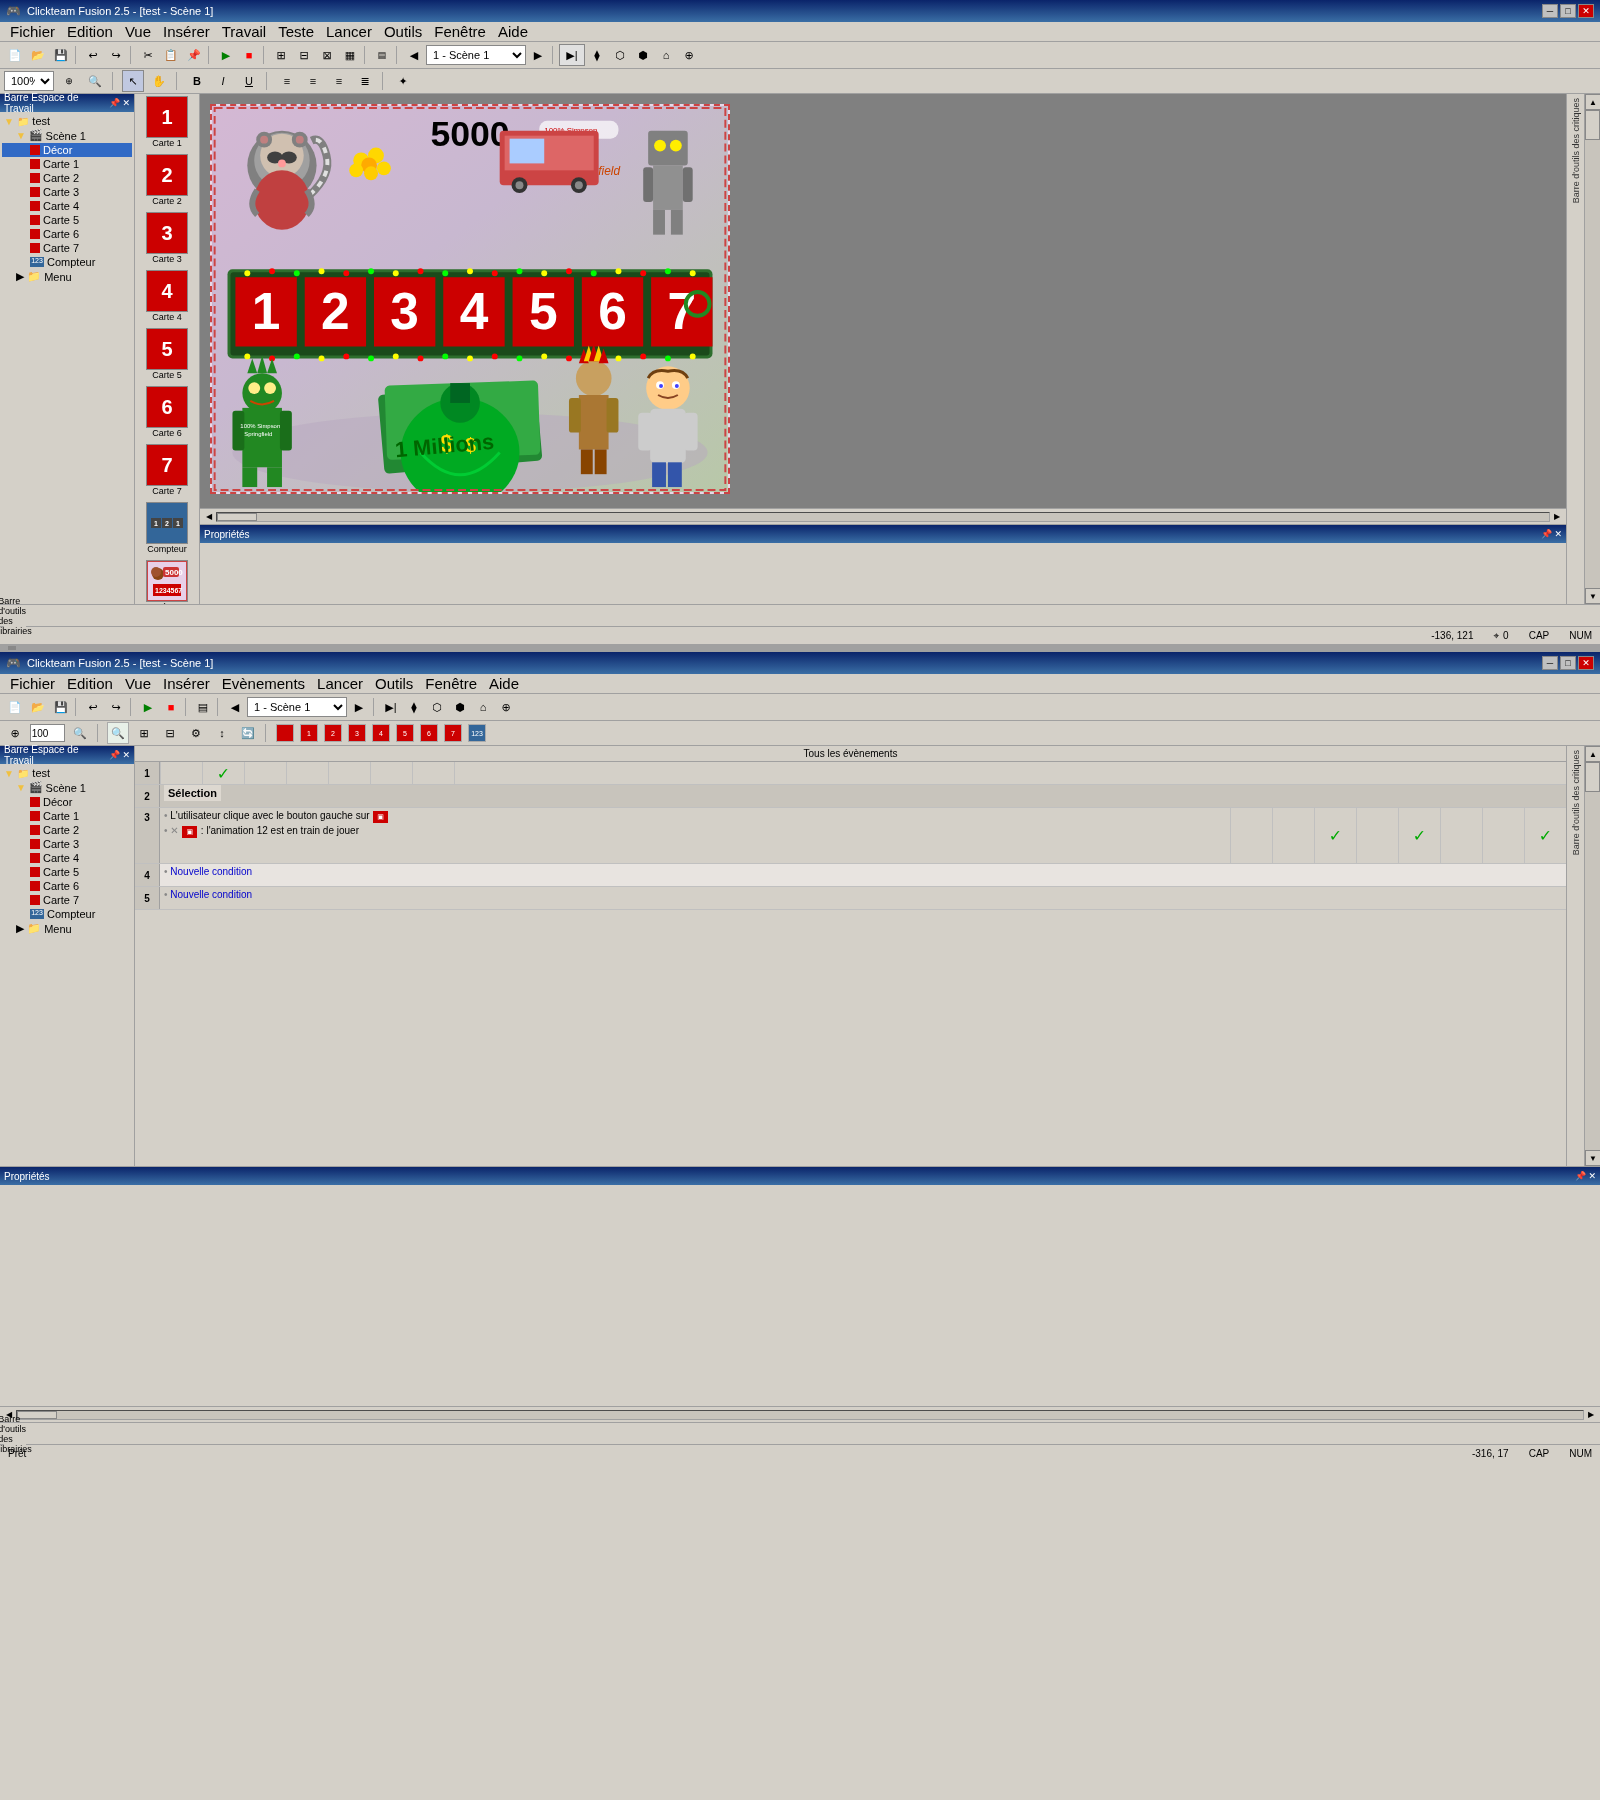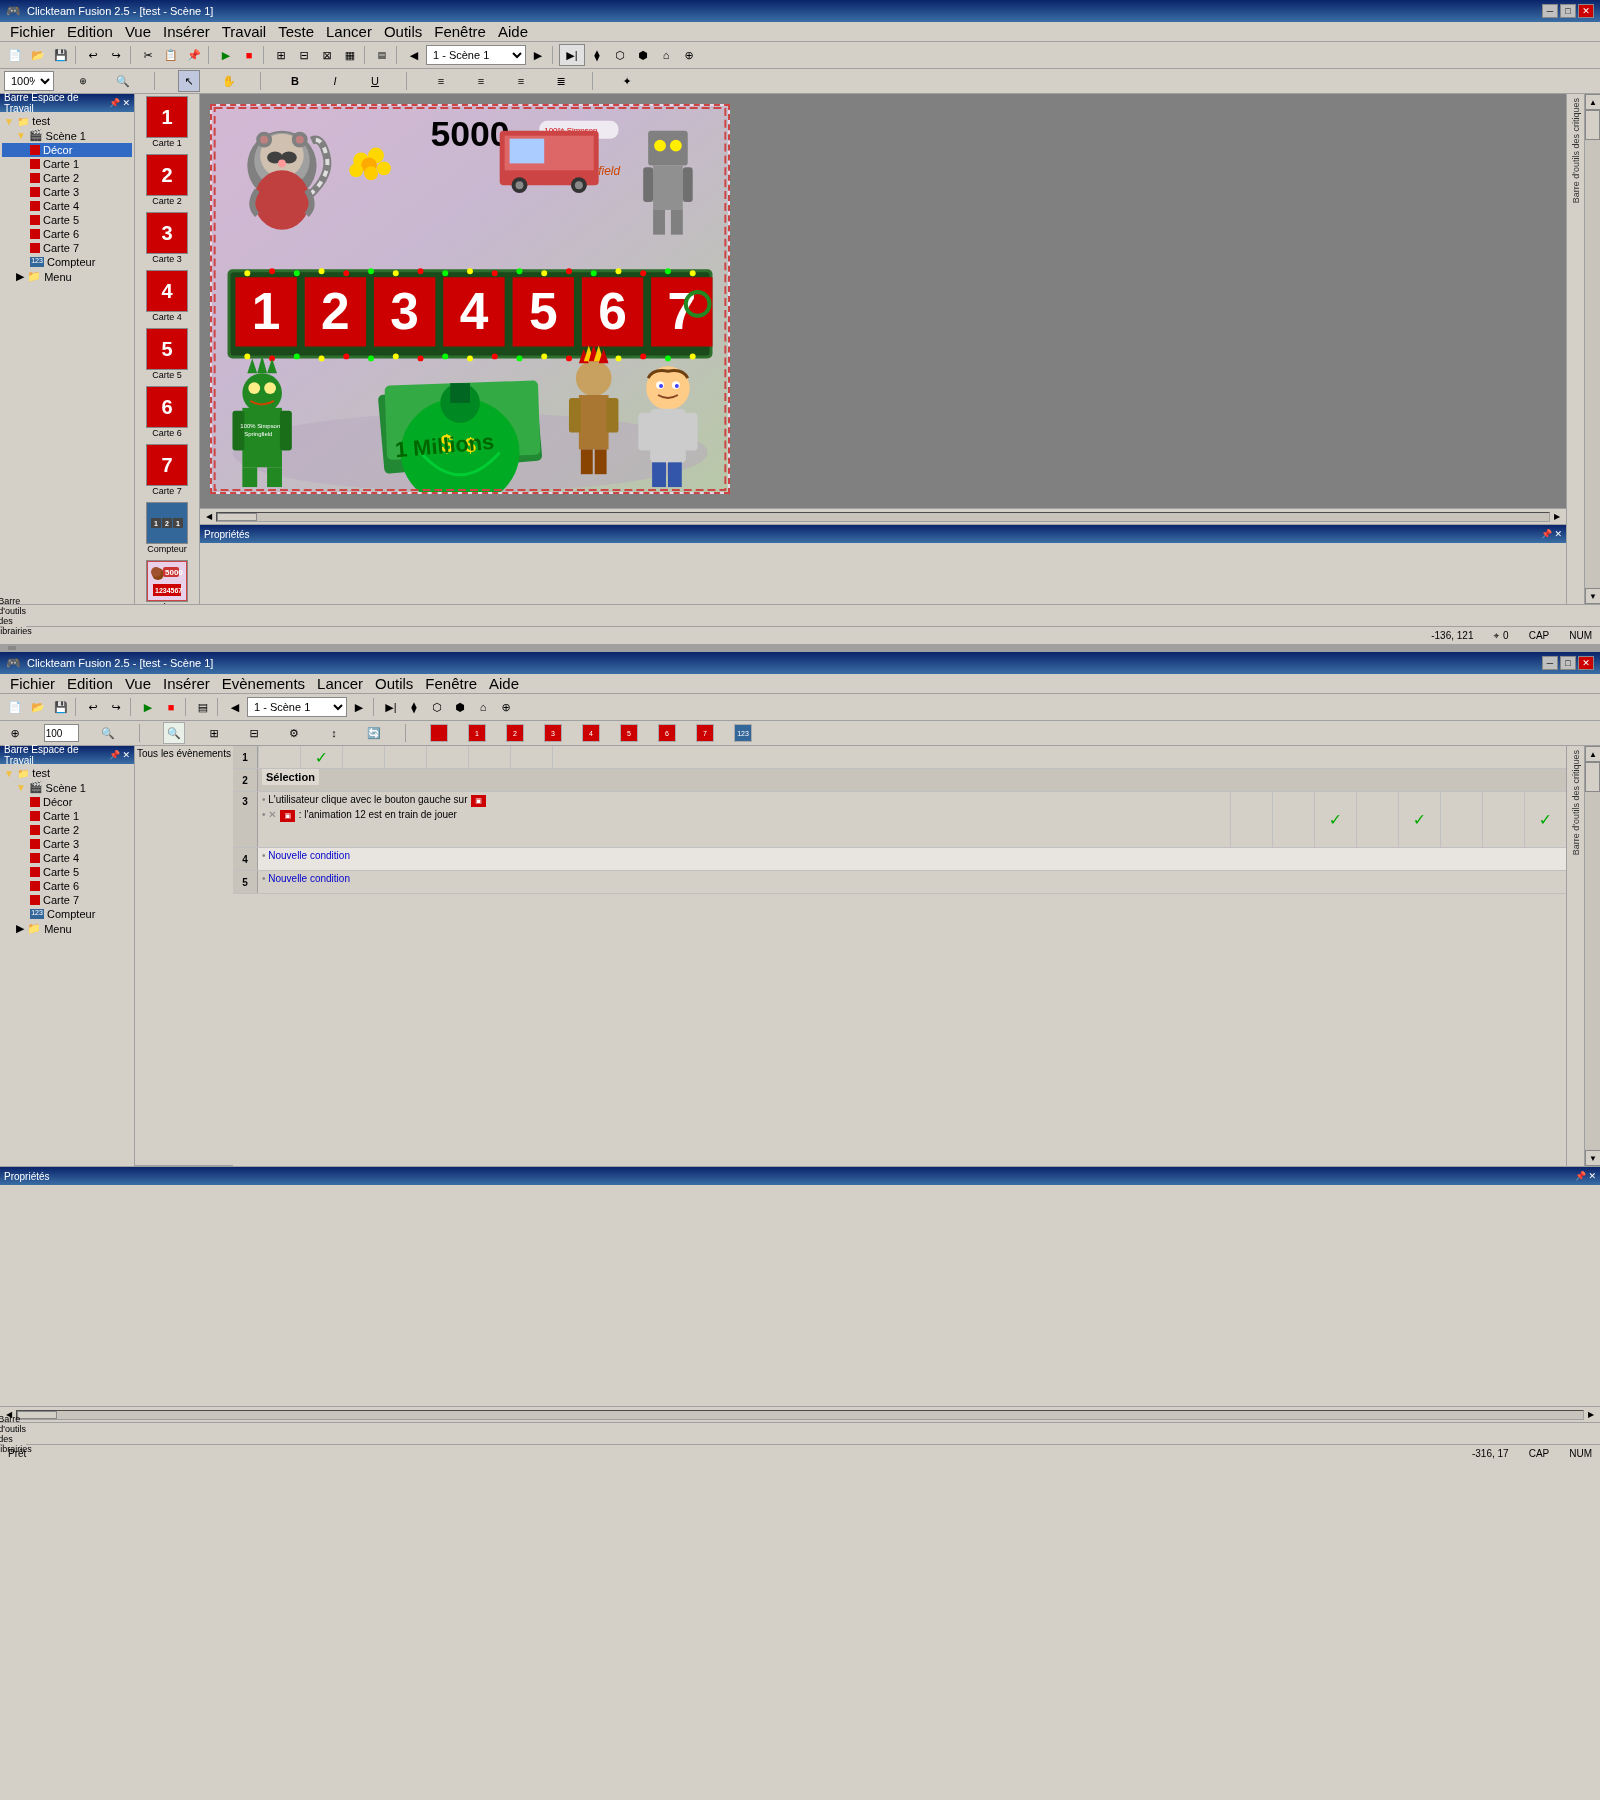--- a/index.html
+++ b/index.html
@@ -229,21 +229,21 @@
     }
     .status-section {
       display: flex;
       align-items: center;
       gap: 4px;
     }
 
     .events-main {
       flex: 1;
       display: flex;
-      flex-direction: row;
+      flex-direction: column;
     }
 
     
     .events-header {
       background: #d4d0c8;
       border-bottom: 1px solid #a0a0a0;
       padding: 2px;
       text-align: center;
       font-size: 10px;
     }
@@ -402,21 +402,21 @@
       height: 12px;
       margin: 0 1px;
     }
 
     
     .toolbar2 {
       background: #d4d0c8;
       display: flex;
       align-items: center;
       padding: 1px 4px;
-      gap: 18px;
+      gap: 4px;
       border-bottom: 1px solid #a0a0a0;
       min-height: 24px;
     }
   </style>
 </head>
 <body>
 
 <div style="width:1600px; background:#d4d0c8;">
 
   <div class="title-bar">

